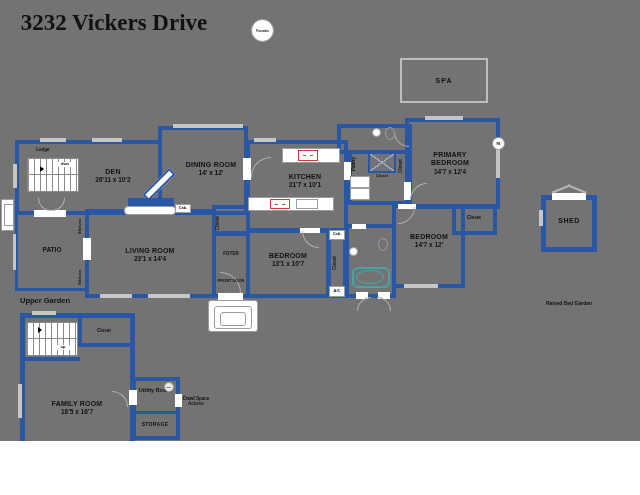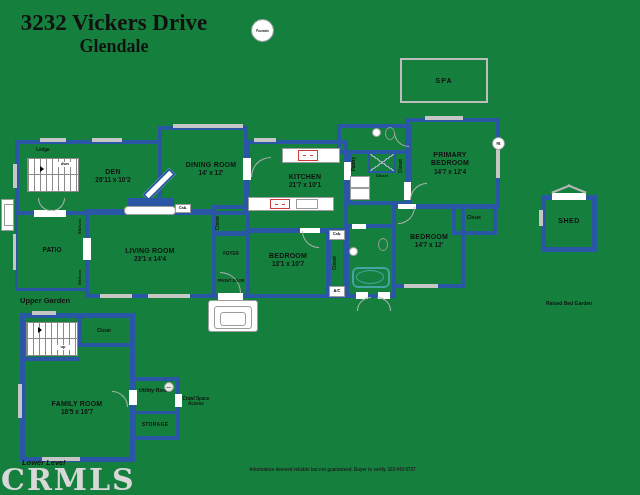--- a/index.html
+++ b/index.html
@@ -2,21 +2,21 @@
 <html><head>
 <meta charset="utf-8">
 <style>
   :root{
     --wall:#2a57a5;
     --fix:#b0b0b0;
     --tub:#45a5a5;
     --appl:#cf3a3a;
   }
   html,body{margin:0;padding:0;background:#fff;}
-  .canvas{position:relative;width:640px;height:495px;background:#15803d;overflow:hidden;
+  .canvas{position:relative;width:640px;height:441px;background:#737373;overflow:hidden;
           font-family:"Liberation Sans",sans-serif;color:#111;}
   .abs{position:absolute;}
   .room{position:absolute;border:4px solid var(--wall);background:transparent;box-sizing:border-box;}
   .room3{position:absolute;border:3px solid var(--wall);background:transparent;box-sizing:border-box;}
   .room5{position:absolute;border:5px solid var(--wall);background:transparent;box-sizing:border-box;}
   .wallseg{position:absolute;background:var(--wall);}
   .win{position:absolute;background:#c6c6c6;}
   .gap{position:absolute;background:#fff;}
   .graybox{position:absolute;border:1px solid #9c9c9c;background:#fff;box-sizing:border-box;}
   .lbl{position:absolute;font-weight:bold;text-align:center;line-height:1.2;}
@@ -53,21 +53,20 @@
   .disc{position:absolute;left:205px;top:467px;width:255px;text-align:center;
         font-size:4.5px;font-weight:600;color:#222;}
 </style>
 </head>
 <body>
 
 <div class="canvas">
 
   <div class="titleblock">
     <h1>3232 Vickers Drive</h1>
-    <h2>Glendale</h2>
   </div>
   <div class="circle" style="left:251px;top:19px;width:23px;height:23px;font-size:3px;font-weight:bold;">
     <span>Fountain</span>
   </div>
   <div class="abs" style="left:400px;top:58px;width:88px;height:45px;border:2px solid #bdbdbd;box-sizing:border-box;display:flex;align-items:center;justify-content:center;">
     <span style="font-size:7px;font-weight:bold;letter-spacing:1px;">SPA</span>
   </div>
 
   <div class="room" style="left:15px;top:140px;width:147px;height:75px;"></div>
   <div class="room" style="left:158px;top:126px;width:90px;height:89px;"></div>

